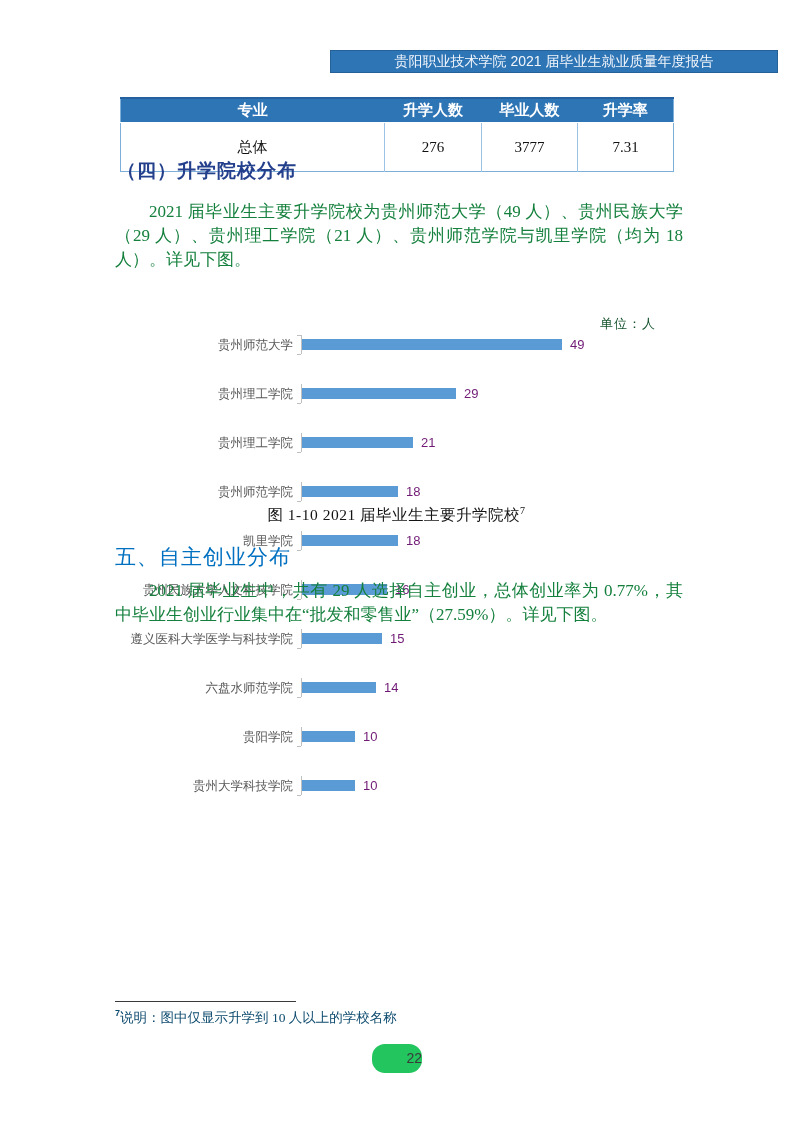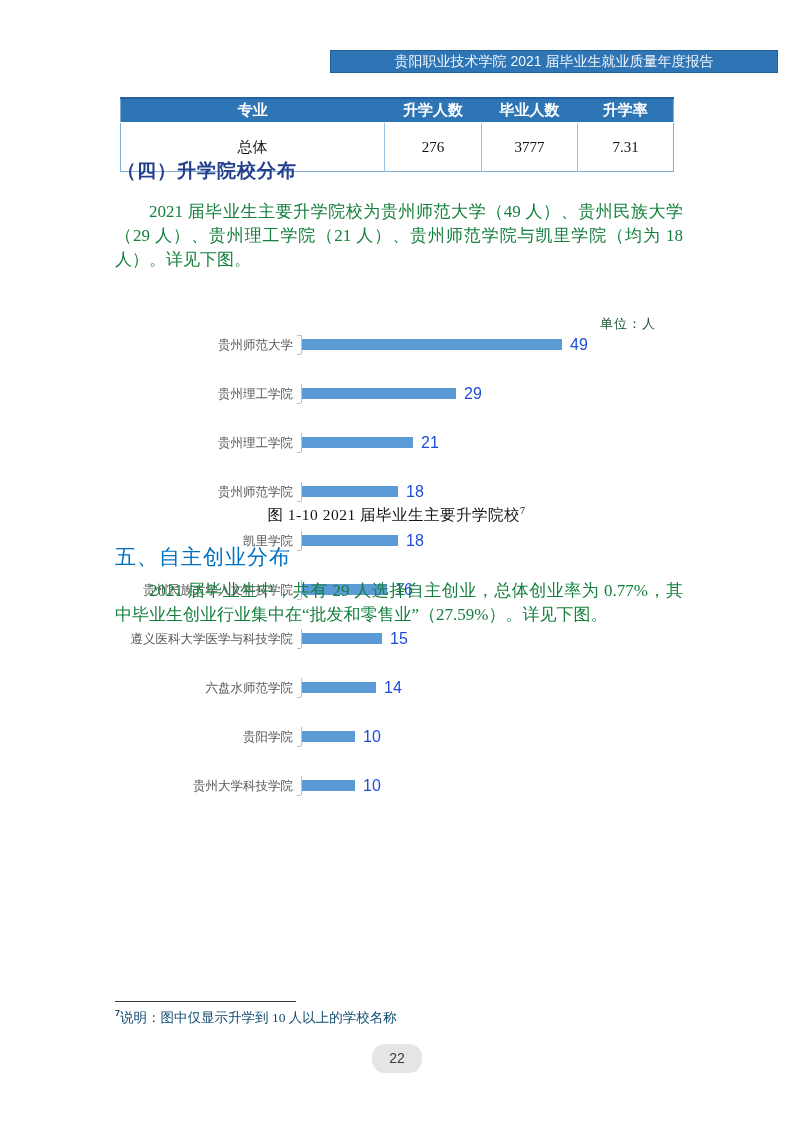--- a/index.html
+++ b/index.html
@@ -74,43 +74,43 @@
     border-left:1px solid #BFBFBF;
     display:flex;align-items:center;
   }
   .chart-plot::after{
     content:"";position:absolute;left:-5px;bottom:-1px;width:4px;height:1px;background:#BFBFBF;
   }
   .chart-row:first-child .chart-plot::before{
     content:"";position:absolute;left:-5px;top:0;width:4px;height:1px;background:#BFBFBF;
   }
   .bar{height:11px;background:#5B9BD5;flex:none;}
-  .bar-value{margin-left:8px;font-size:16px;color:#1d4ed8;}
+  .bar-value{margin-left:8px;font-size:13px;color:#701a75;}
   
   .chart-caption{
     position:absolute;top:505px;left:0;width:793px;
     text-align:center;font-size:15.5px;color:#131313;letter-spacing:0.5px;
   }
   .chart-caption sup{font-size:10px;}
   
   .footnote-rule{
     position:absolute;top:1001px;left:115px;width:181px;height:0;
     border-top:1px solid #3a3a3a;
   }
   .footnote{
     position:absolute;top:1008px;left:115px;width:560px;
     font-size:13.5px;color:#0c4a6e;
   }
   .footnote sup{font-size:9px;font-weight:bold;}
   .footnote .num{font-family:"Liberation Sans","DejaVu Sans",sans-serif;}
   
   .page-badge{
     position:absolute;top:1044px;left:372px;width:50px;height:29px;
-    background:#e5e5e5;border-radius:13px;
-    text-align:center;line-height:29px;
+    background:#22c55e;border-radius:13px;
+    text-align:right;line-height:29px;
     font-size:14px;color:#3a3a3a;
     font-family:"Liberation Sans","DejaVu Sans",sans-serif;
   }
 </style>
 </head>
 <body>
 
 <div class="page">
 
   <div class="header-banner">

